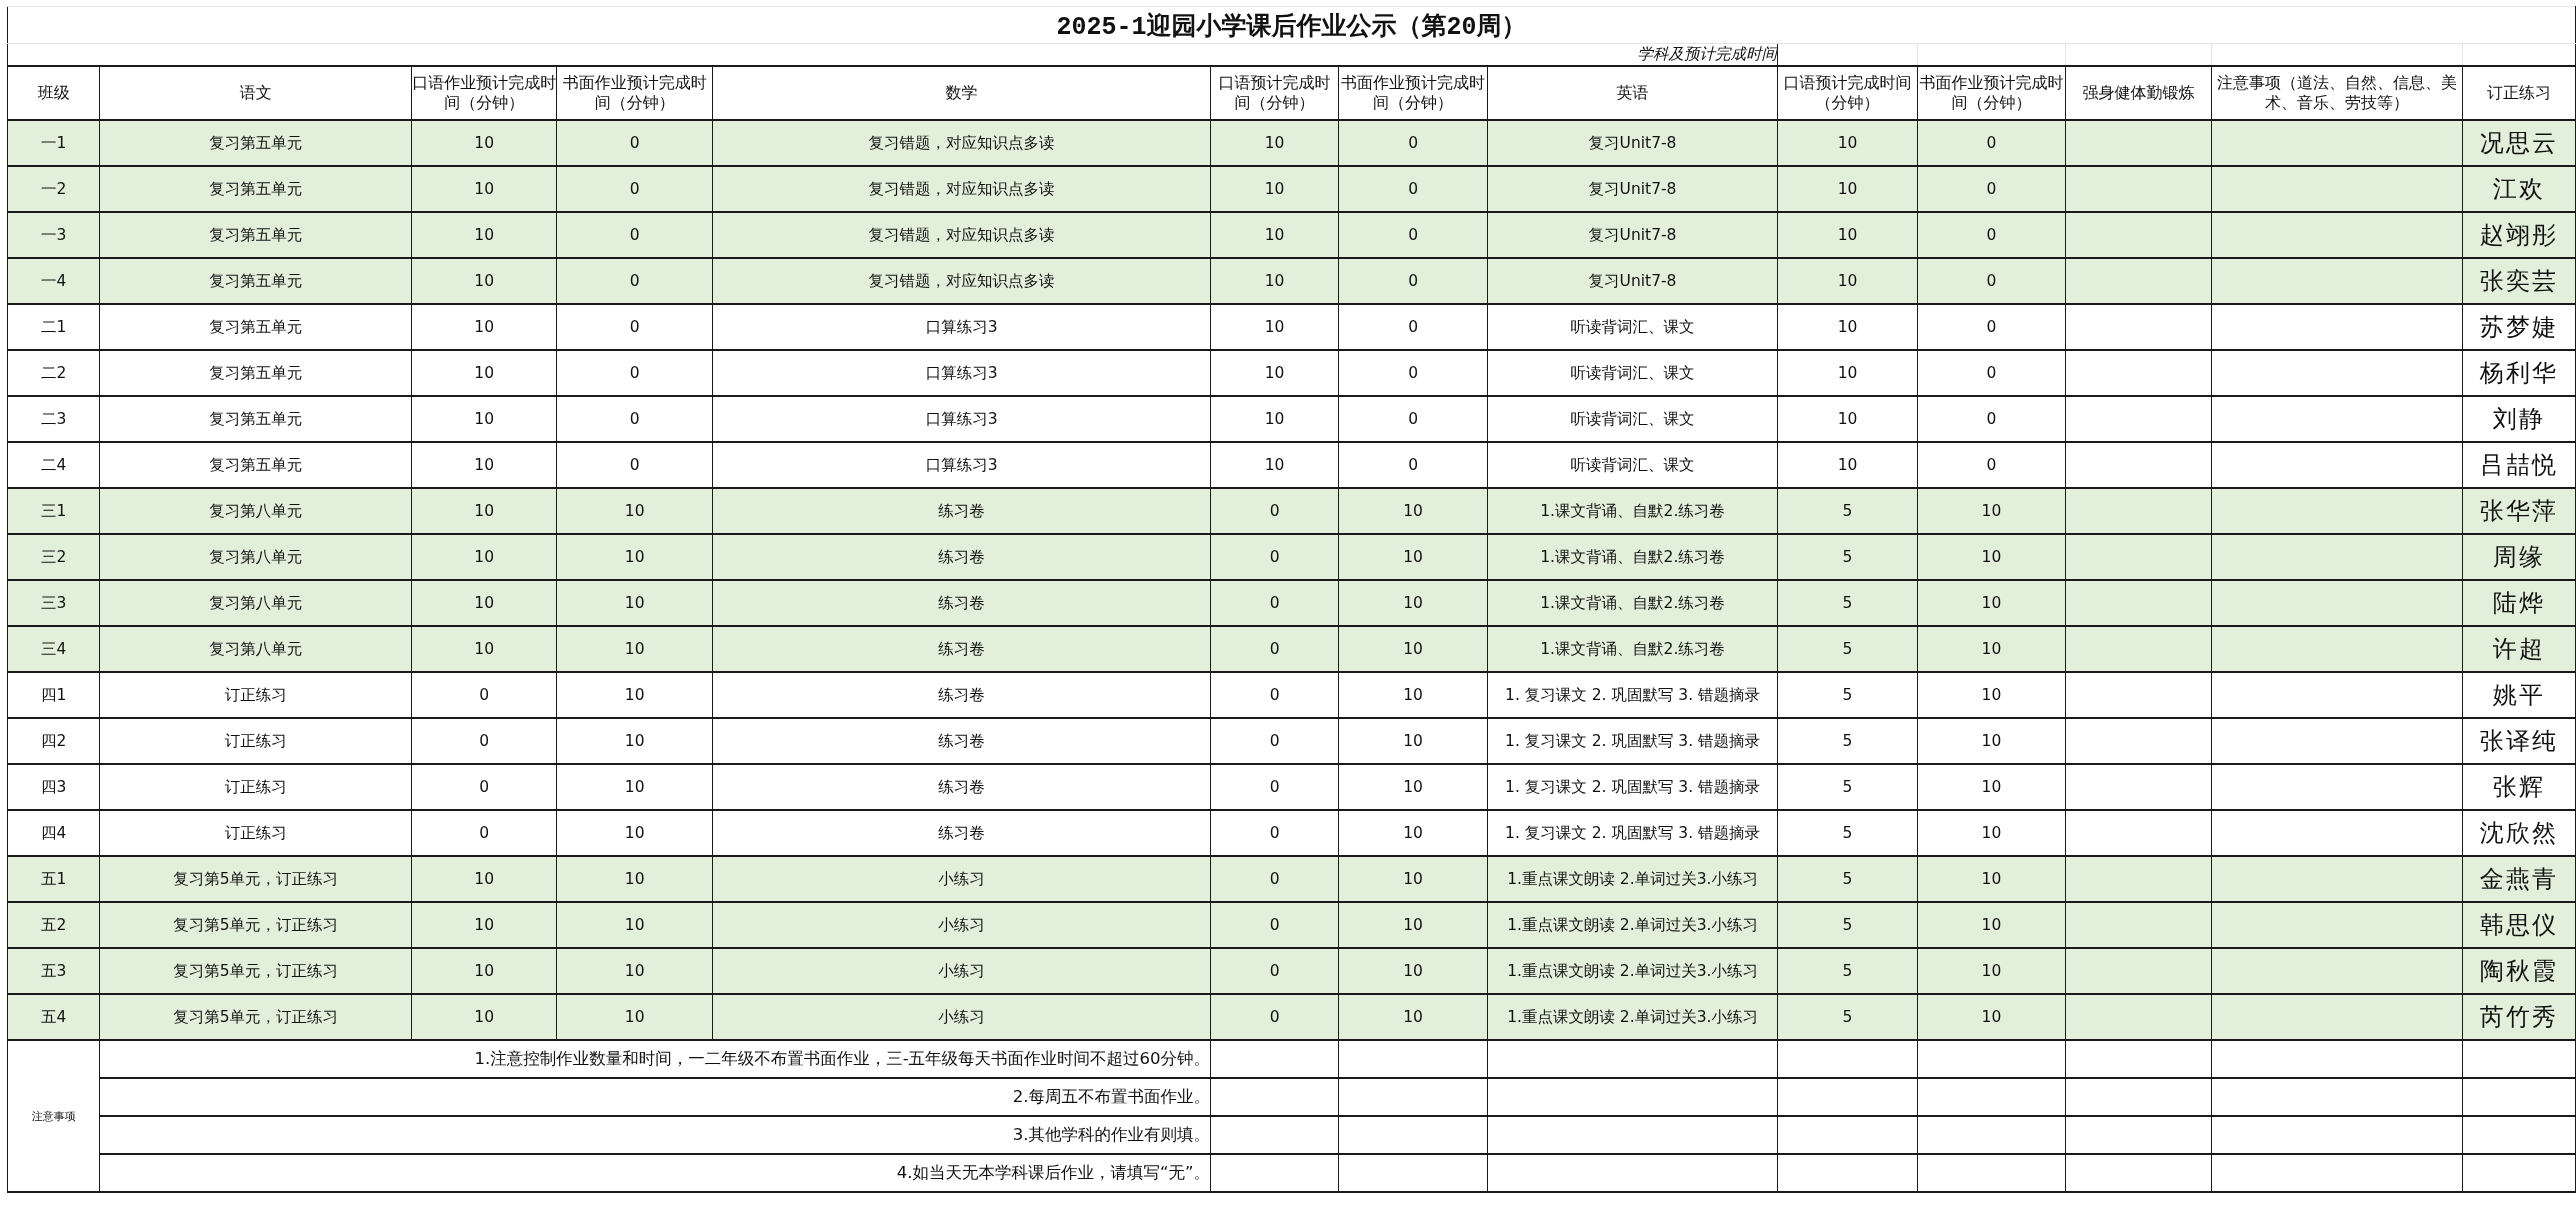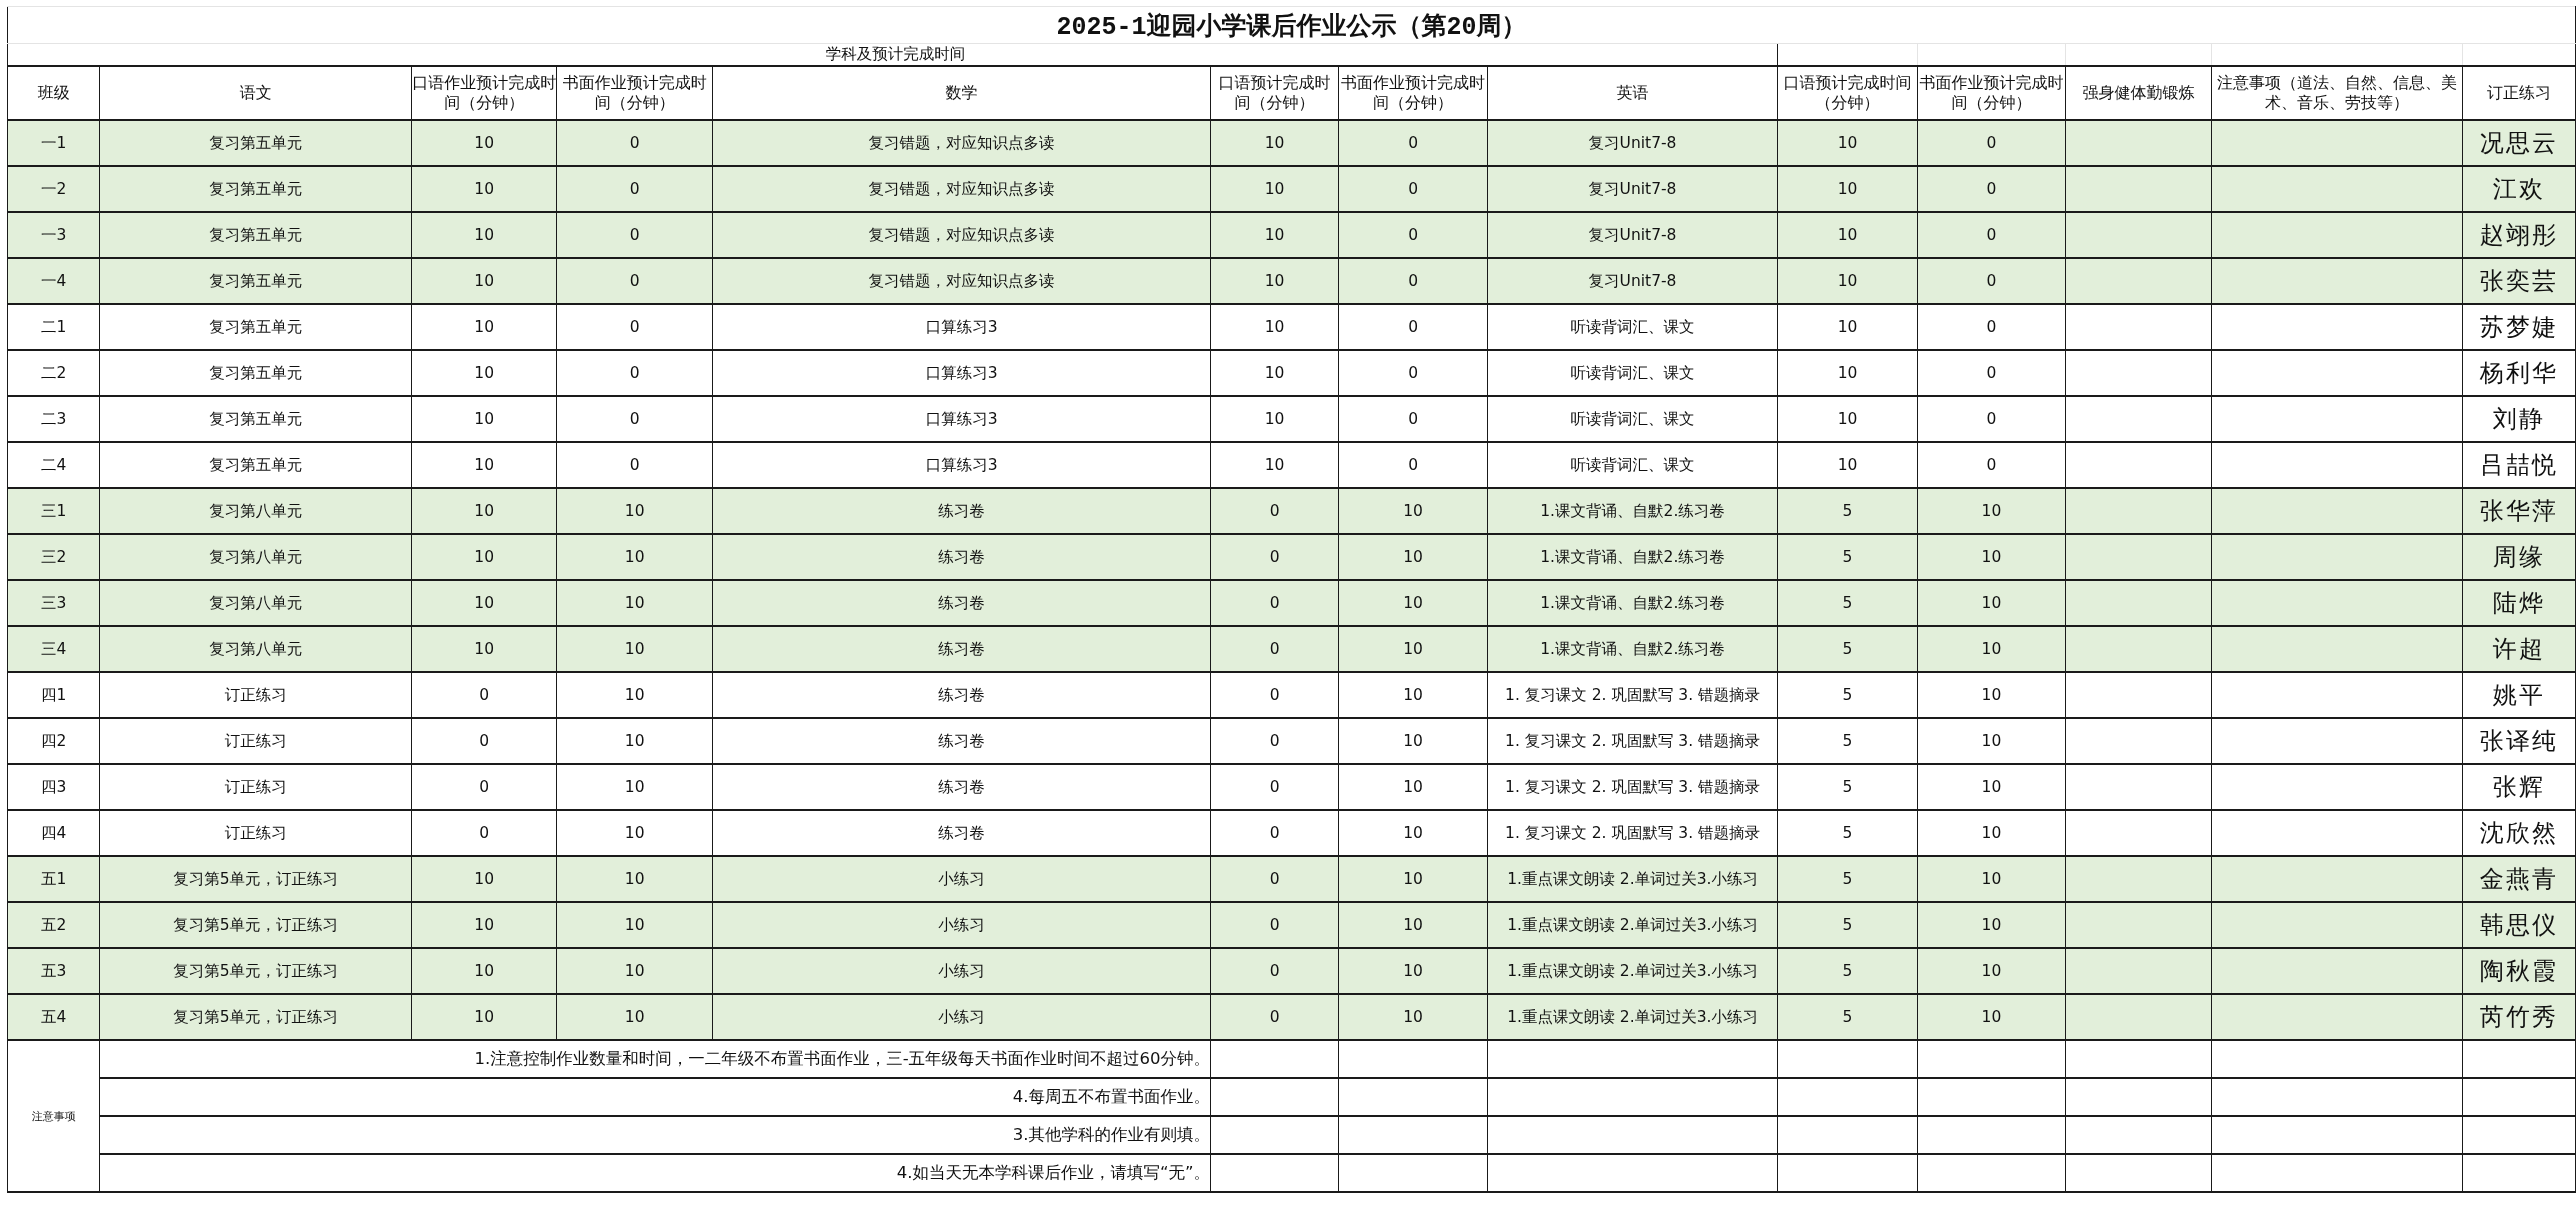--- a/index.html
+++ b/index.html
@@ -8,21 +8,21 @@
   .sheet { position:absolute; left:7.2px; top:6.2px; }
   table { border-collapse:collapse; table-layout:fixed; }
   td { border:1.5px solid #1a1a1a; text-align:center; vertical-align:middle;
        font-size:15.5px; padding:0; overflow:hidden; white-space:nowrap; }
   .title-row td { height:36px; border-left:none; border-right:none; border-top:1.5px solid #e4e4e4; border-bottom:1.5px solid #e4e4e4;
                   font-family:Liberation Mono, monospace; font-size:25px; font-weight:bold; }
   .title-row td.first { border-left:1.5px solid #1a1a1a; }
   .sub-row td { height:20.6px; border-top:none; border-bottom:2.1px solid #1a1a1a; font-size:15.5px; border-left:none; border-right:none; }
   .sub-row td.first { border-left:1.5px solid #1a1a1a; }
   .sub-row td.light-border { border-right:1px solid #e4e4e4; }
-  .sub-label { text-align:left; padding-left:0; }
+  .sub-label { text-align:right; padding-left:0;font-style:italic; }
   .hdr td { height:52px; white-space:normal; line-height:20.6px; font-size:16px; border-bottom:2.6px solid #1a1a1a; }
   .row td { height:44px; font-size:15.5px; }
   .row.green td { background:#e2efda; }
   .row td { border-bottom:2.6px solid #1a1a1a; border-top:2.6px solid #1a1a1a; border-left:1px solid #1a1a1a; border-right:1px solid #1a1a1a; }
   .row td.name { font-size:24px; letter-spacing:2.1px; font-family:Liberation Serif, serif; }
   .notes td { height:36px; border-left:1px solid #1a1a1a; border-right:1px solid #1a1a1a; border-top:2.1px solid #1a1a1a; border-bottom:2.1px solid #1a1a1a; }
   .notes td.note-text { text-align:right; padding-left:2.1px; font-size:16.5px; }
   .notes td.note-label { font-size:11px; }
   .outer-left { border-left:1.5px solid #1a1a1a !important;text-align:center; }
   .outer-right { border-right:1.5px solid #1a1a1a !important; }
@@ -381,21 +381,21 @@
           <td></td>
           <td></td>
           <td></td>
           <td></td>
           <td></td>
           <td></td>
           <td></td>
           <td class="outer-right"></td>
         </tr>
         <tr class="notes">
-          <td colspan="4" class="note-text">4.每周五不布置书面作业。</td>
+          <td colspan="4" class="note-text">2.每周五不布置书面作业。</td>
           <td></td>
           <td></td>
           <td></td>
           <td></td>
           <td></td>
           <td></td>
           <td></td>
           <td class="outer-right"></td>
         </tr>
         <tr class="notes">

